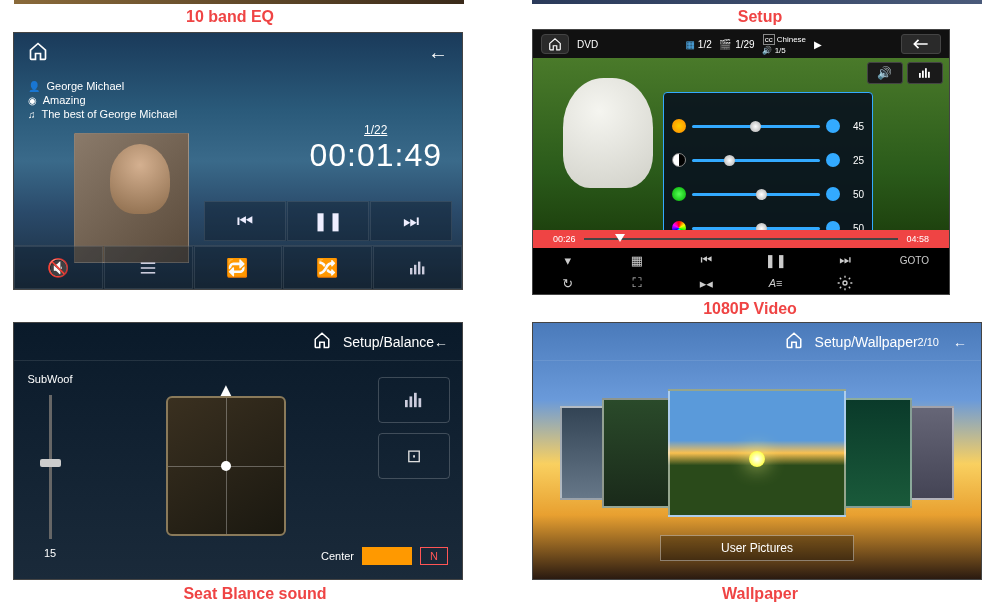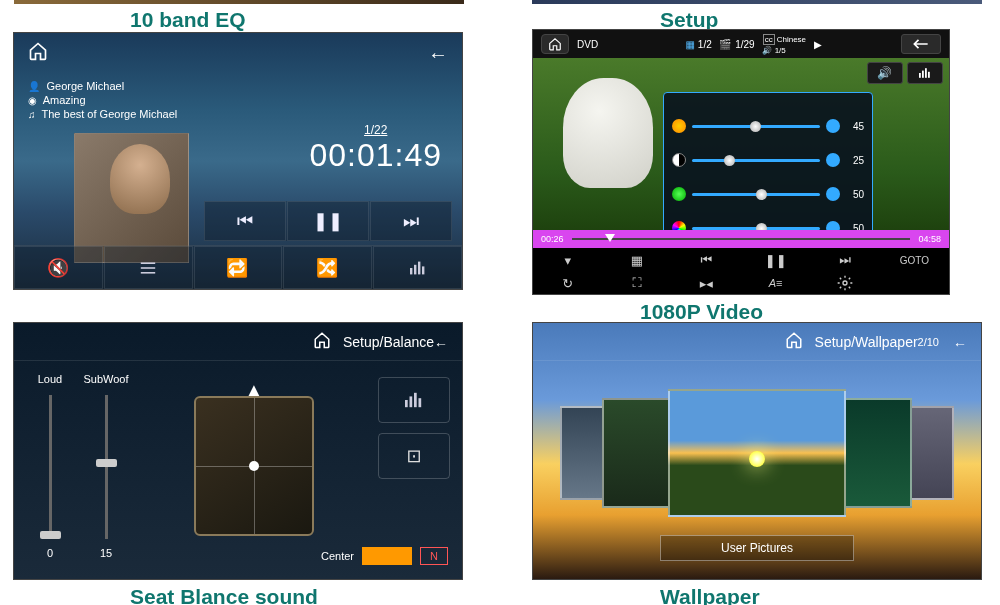--- a/index.html
+++ b/index.html
@@ -5,23 +5,24 @@
 * { box-sizing: border-box; margin: 0; padding: 0; }
 body {
   width: 1000px;
   height: 605px;
   background: #fff;
   font-family: Arial, sans-serif;
   position: relative;
   overflow: hidden;
 }
 .caption {
-  color: #0f766e;
+  color: #ef4444;
   font-weight: bold;
-  font-size: 21px;
+  font-size: 16px;
+  text-align: center;
 }
 .panel {
   position: absolute;
   border: 1px solid #444;
   overflow: hidden;
 }
 
 
 .cap-eq { position: absolute; left: 130px; top: 8px; width: 200px; }
 .cap-setup { position: absolute; left: 660px; top: 8px; width: 200px; }
@@ -128,22 +129,22 @@
 .adj-end { width: 14px; height: 14px; border-radius: 50%; background: #3af; flex-shrink: 0; }
 .adj-val { color: #fff; font-size: 10px; width: 18px; text-align: right; }
 .adj-bottom { display: flex; justify-content: space-between; margin-top: 10px; }
 .adj-bb {
   width: 40px; height: 20px; background: #2a2a2a; border: 1px solid #555;
   border-radius: 3px; display: flex; align-items: center; justify-content: center;
   color: #ccc; cursor: pointer;
 }
 .vid-seek {
   position: absolute; left: 0; right: 0; bottom: 46px; height: 18px;
-  display: flex; align-items: center; padding: 0 8px; color: #fff; font-size: 9px;
-  background: #d946ef; gap: 8px;
+  display: flex; align-items: center; padding: 0 20px; color: #fff; font-size: 9px;
+  background: #ef4444; gap: 8px;
 }
 .seek-bar { flex: 1; height: 2px; background: #444; position: relative; }
 .seek-thumb { position: absolute; left: 10%; top: -4px; width: 0; height: 0;
   border-left: 5px solid transparent; border-right: 5px solid transparent;
   border-top: 8px solid #fff; }
 .vid-ctrl1 {
   position: absolute; left: 0; right: 0; bottom: 22px; height: 24px;
   display: grid; grid-template-columns: repeat(6, 1fr);
   background: #000; color: #ccc;
 }
@@ -427,27 +428,20 @@
         <svg width="18" height="18" viewBox="0 0 24 24" fill="none" stroke="#fff" stroke-width="2">
             <path d="M3 11l9-8 9 8v10a1 1 0 01-1 1h-5v-7h-6v7H4a1 1 0 01-1-1z"></path>
           </svg>
       </span>
       <span>Setup/Balance</span>
     </div>
     <span>←</span>
   </div>
   <div class="seat-body">
     <div class="slider-col">
-      <div class="slider-label">Loud</div>
-      <div class="v-slider">
-          <div class="v-thumb" style="bottom:0"></div>
-        </div>
-      <div class="slider-val">0</div>
-    </div>
-    <div class="slider-col">
       <div class="slider-label">SubWoof</div>
       <div class="v-slider">
           <div class="v-thumb" style="bottom:50%"></div>
         </div>
       <div class="slider-val">15</div>
     </div>
     <div class="seat-center">
       <div class="arrow arr-u">▲</div>
       <div class="arrow arr-d">▼</div>
       <div class="arrow arr-l">◀</div>

